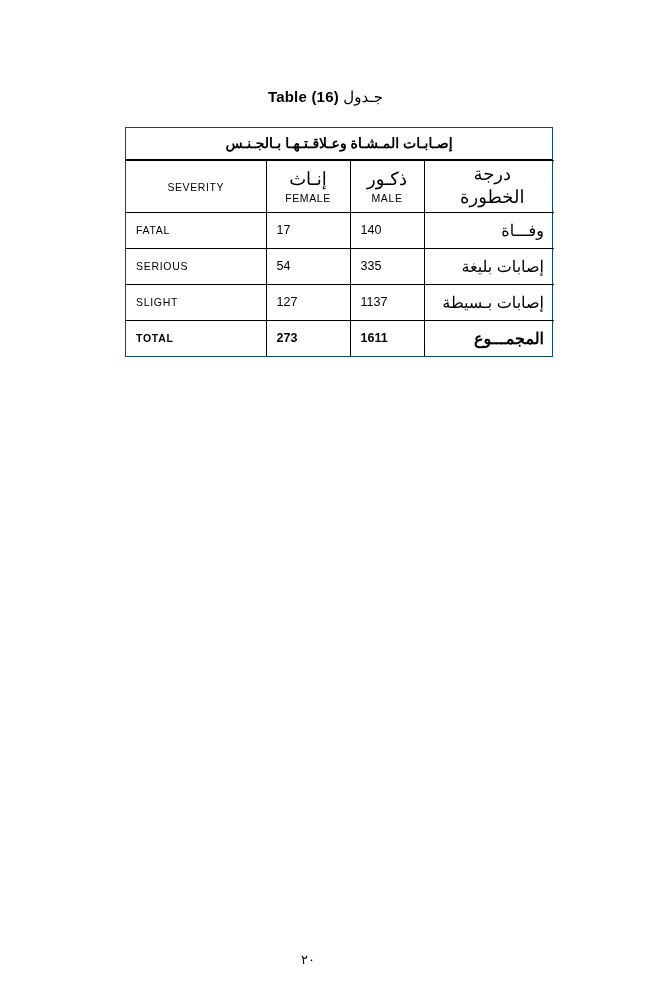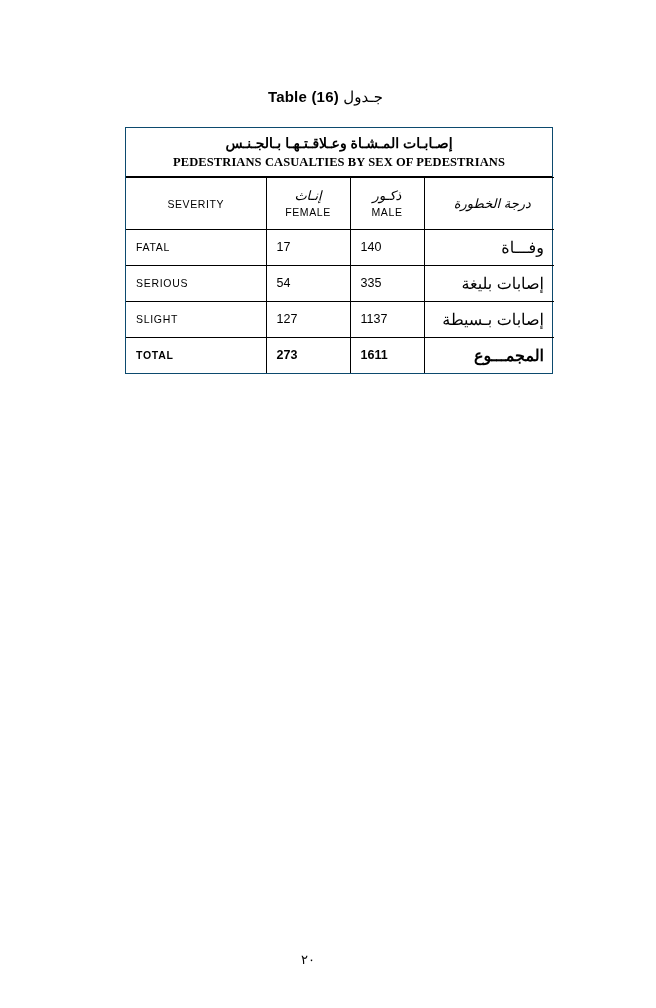--- a/index.html
+++ b/index.html
@@ -102,25 +102,24 @@
   
   tr.colhead td {
     height: 52px;
     text-align: center;
   }
   .ch-en {
     font-size: 10.5px;
     letter-spacing: 0.6px;
   }
   .ch-ar {
-    font-size: 13px;
+    font-size: 18px;
     direction: rtl;
     letter-spacing: 1px;
     line-height: 1.3;
-    font-style: italic;
   }
   .ch-stack .ch-ar { display: block; }
   .ch-stack .ch-en { display: block; margin-top: 1px; }
 
   .cell-sev {
     text-align: left;
     font-size: 10.5px;
     letter-spacing: 0.7px;
   }
   .cell-num {
@@ -153,21 +152,20 @@
 
   <div class="title-row">
     <span class="title-en">Table (16)</span>
     <span class="title-ar">جـدول</span>
   </div>
 
   <div class="table-wrap">
 
     <div class="head-band">
       <div class="head-ar">إصـابـات المـشـاة وعـلاقـتـهـا بـالجـنـس</div>
-      <div class="head-en">PEDESTRIANS CASUALTIES BY SEX OF PEDESTRIANS</div>
     </div>
 
     <table class="data">
       <colgroup>
         <col class="col-sev">
         <col class="col-fem">
         <col class="col-male">
         <col class="col-ar">
       </colgroup>
       <tbody>

